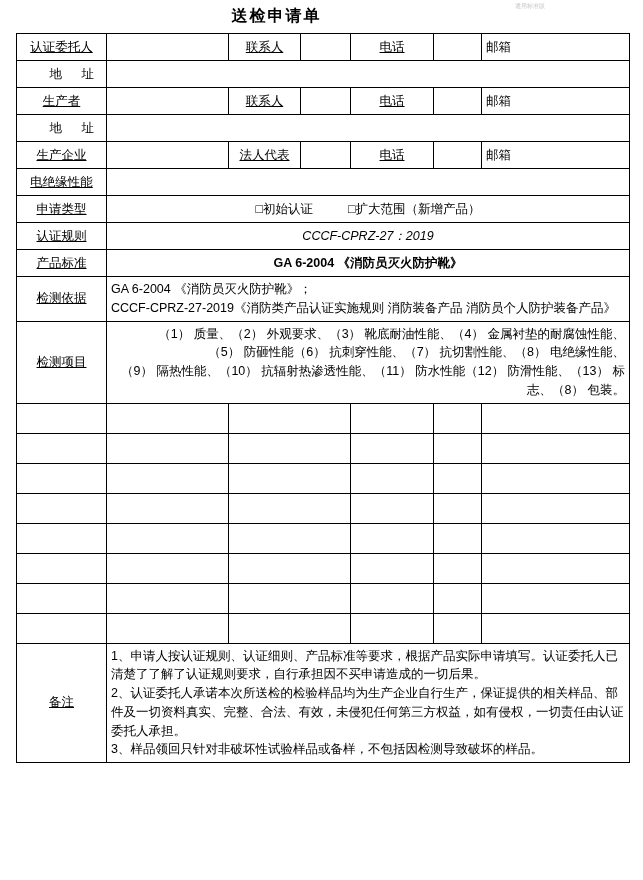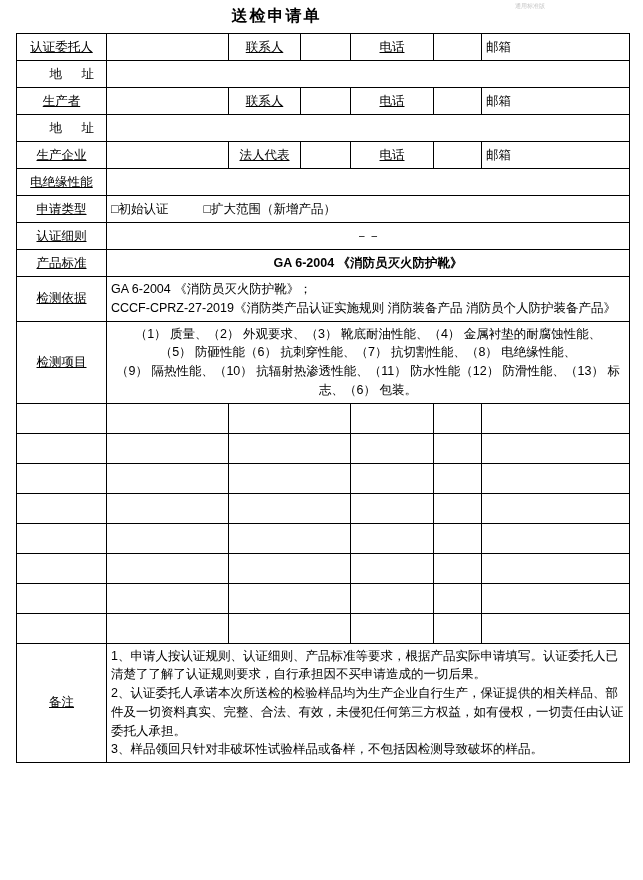--- a/index.html
+++ b/index.html
@@ -80,39 +80,40 @@
   }
   .basis-txt {
     font-family: "Liberation Serif", "DejaVu Serif", serif;
     font-size: 12.5px;
     line-height: 1.6;
     text-align: left;
   }
   .items-txt {
     font-size: 12.5px;
     line-height: 1.75;
-    text-align: center;
+    text-align: right;
     margin-left: 12px;
   }
   .remark-txt {
     font-size: 12px;
     line-height: 1.85;
     text-align: left;
   }
   .sign-area {
     font-size: 12.5px;
     line-height: 2.0;
     padding-left: 180px;
     text-align: left;
   }
   .sign-date .sp1 { padding-left: 38px; }
   .sign-date .sp2 { padding-left: 34px; }
   .sign-date .sp3 { padding-left: 34px; }
   .empty-row td { height: 23px; }
   .apptype {
+    text-align: center;
     font-size: 12.5px;
   }
   .apptype .gap { display: inline-block; width: 28px; }
 </style>
 </head>
 <body>
 
 <div class="page">
 
   <div class="corner-mark">通用标准版</div>
@@ -183,46 +184,46 @@
 
       <tr>
         <td class="lbl h26">申请类型</td>
         <td class="apptype" colspan="6">
           <span>□初始认证</span>
           <span class="gap"></span>
           <span>□扩大范围（新增产品）</span>
         </td>
       </tr>
 
-
-      <tr>
-        <td class="lbl h26">认证细则</td>
-        <td class="ctr" colspan="6">－－</td>
-      </tr>
+      <tr>
+        <td class="lbl h26">认证规则</td>
+        <td class="rule-txt" colspan="6">CCCF-CPRZ-27：2019</td>
+      </tr>
+
 
       <tr>
         <td class="lbl h26">产品标准</td>
         <td class="std-txt" colspan="6">GA 6-2004 《消防员灭火防护靴》</td>
       </tr>
 
       <tr>
         <td class="lbl">检测依据</td>
         <td class="basis-txt" colspan="6">
           <div>GA 6-2004 《消防员灭火防护靴》；</div>
           <div>CCCF-CPRZ-27-2019《消防类产品认证实施规则  消防装备产品  消防员个人防护装备产品》</div>
         </td>
       </tr>
 
       <tr>
         <td class="lbl">检测项目</td>
         <td class="items-txt" colspan="6">
           <div>（1） 质量、（2） 外观要求、（3） 靴底耐油性能、（4） 金属衬垫的耐腐蚀性能、</div>
           <div>（5） 防砸性能（6） 抗刺穿性能、（7） 抗切割性能、（8） 电绝缘性能、</div>
           <div>（9） 隔热性能、（10） 抗辐射热渗透性能、（11） 防水性能（12） 防滑性能、（13） 标</div>
-          <div>志、（6） 包装。</div>
+          <div>志、（8） 包装。</div>
         </td>
       </tr>
 
 
       <tr class="empty-row">
         <td></td>
         <td></td>
         <td colspan="2"></td>
         <td></td>
         <td></td>

